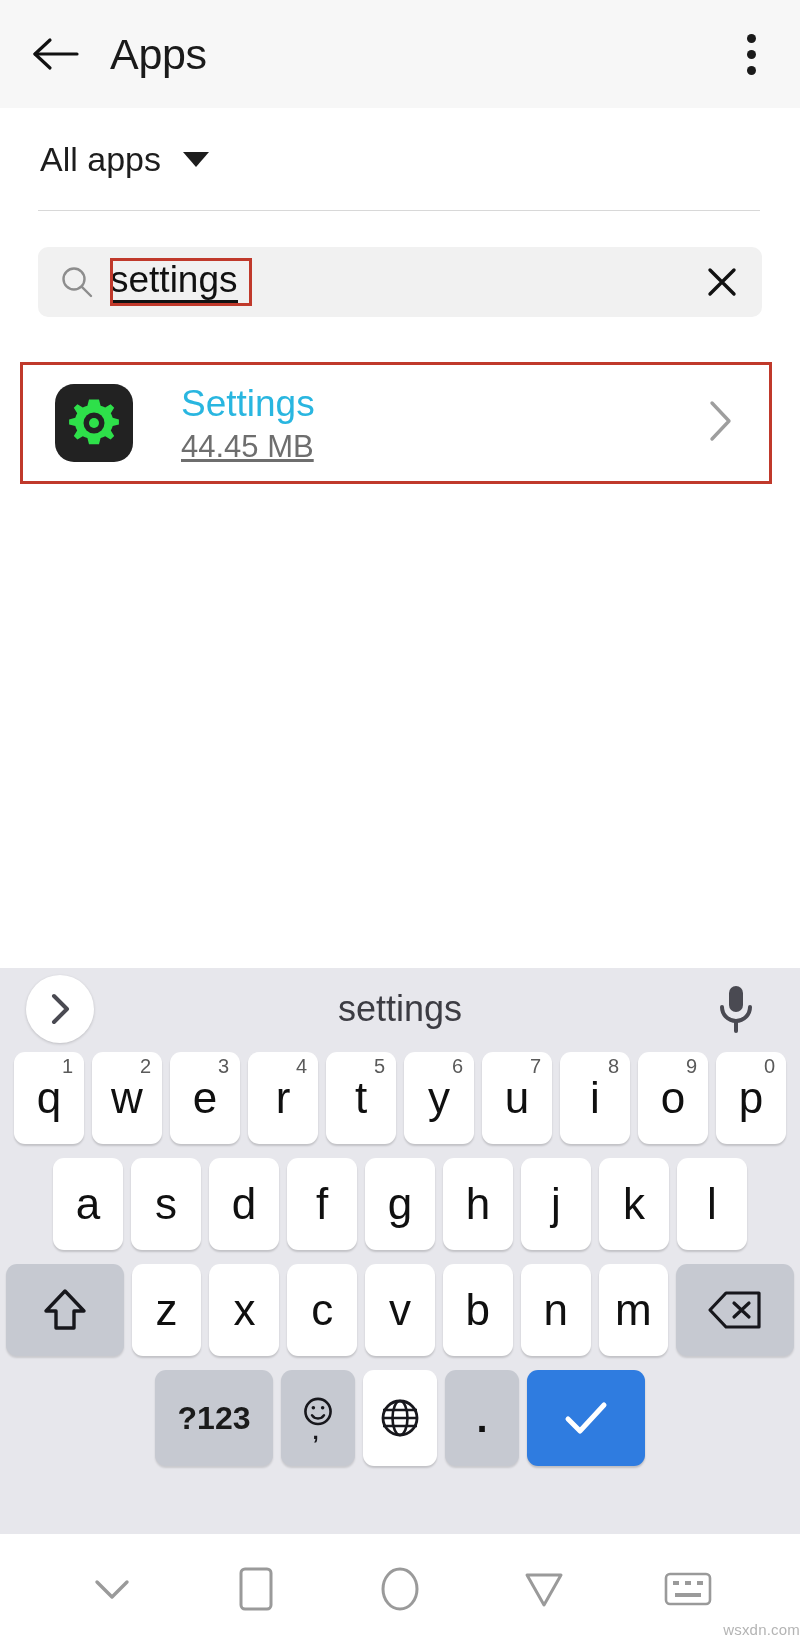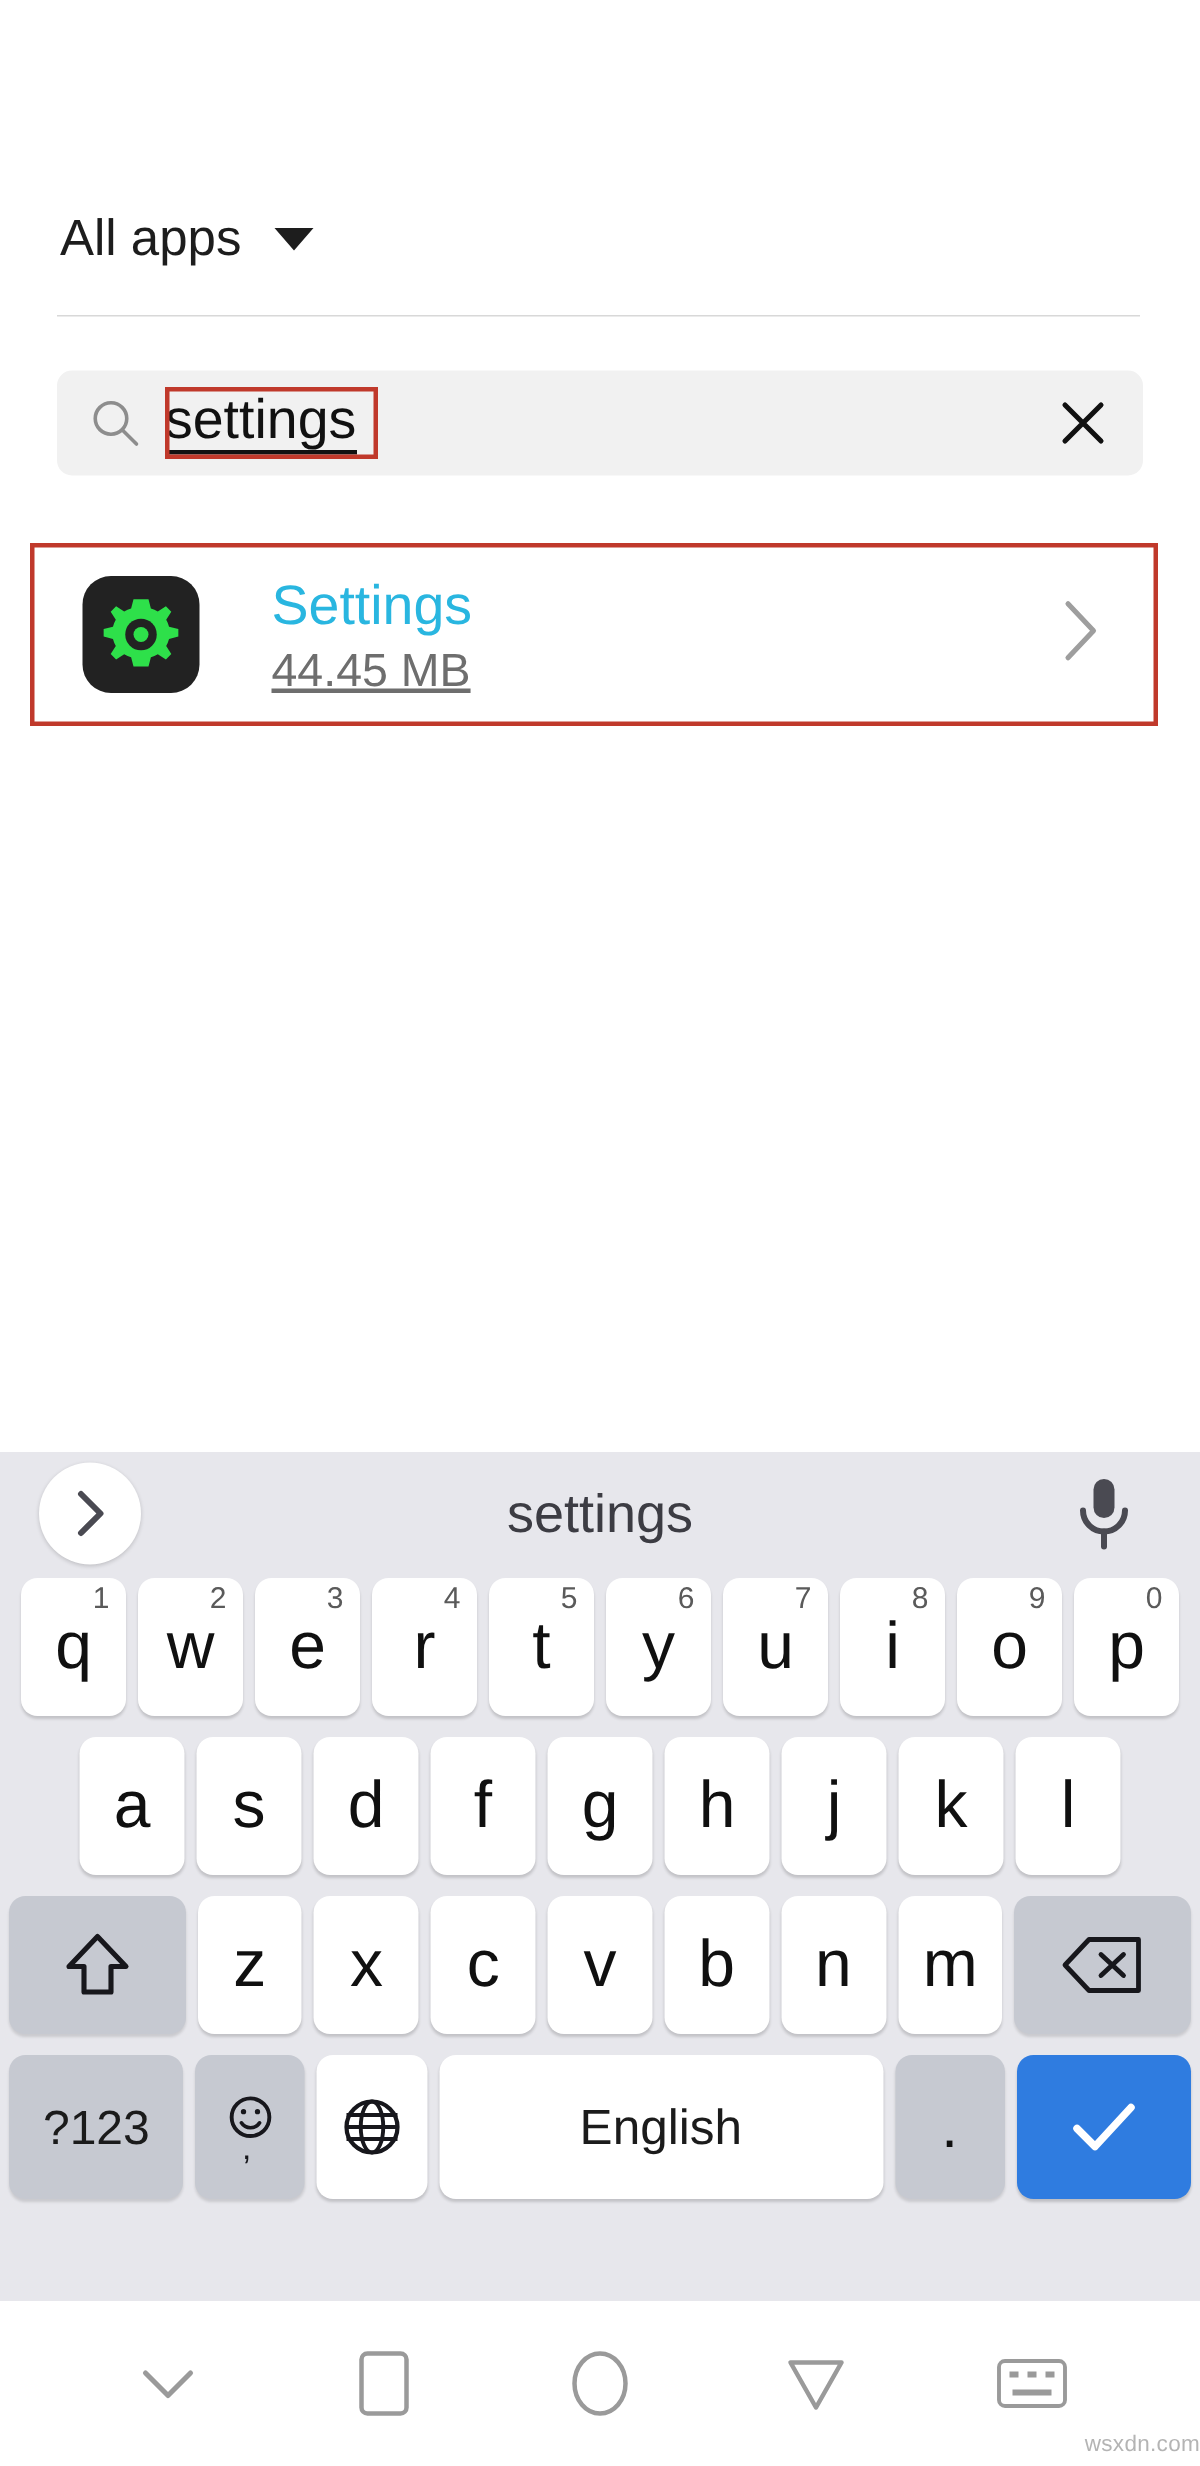--- a/index.html
+++ b/index.html
@@ -156,21 +156,21 @@
     background: #c6c9d1; box-shadow: 0 2px 2px rgba(0,0,0,0.13);
   }
   .key.shift { width: 118px; }
   .key.backspace { width: 118px; }
   .key.sym { width: 118px; font-size: 32px; color: #1b1b1b; }
   .key.emoji { width: 74px; }
   .key.globe { width: 74px; background: #ffffff; }
   .key.space { width: 300px; font-size: 33px; color: #1b1b1b; }
   .key.period { width: 74px; font-size: 40px; }
   .key.enter { width: 118px; background: #2f7ce0; box-shadow: 0 2px 2px rgba(0,0,0,0.18); }
-  .kbd-row.r4 { margin-bottom: 6px; }
+  .kbd-row.r4 { margin-bottom: 6px; font-weight: bold; }
   .r4 .key { height: 96px; }
 
   
   .navbar {
     position: absolute; left: 0; top: 1534px;
     width: 800px; height: 110px;
     background: #ffffff;
     display: flex; align-items: center; justify-content: space-around;
     padding: 0 40px;
   }
@@ -181,20 +181,34 @@
   .watermark {
     position: absolute; right: 0; bottom: 6px;
     font-size: 15px; color: #b4b4b4; letter-spacing: 0.2px;
   }
 </style>
 </head>
 <body>
 
 <div id="screen">
 
+  <div class="appbar">
+    <div class="back-btn">
+      <svg width="50" height="40" viewBox="0 0 50 40">
+        <path d="M4 20 H46" stroke="#111" stroke-width="3.2" fill="none" stroke-linecap="round"></path>
+        <path d="M19 6 L4 20 L19 34" stroke="#111" stroke-width="3.2" fill="none" stroke-linecap="round" stroke-linejoin="round"></path>
+      </svg>
+    </div>
+    <div class="page-title">Apps</div>
+    <div class="overflow-btn">
+      <span class="dot"></span>
+      <span class="dot"></span>
+      <span class="dot"></span>
+    </div>
+  </div>
 
   <div class="filter-row">
     <div class="filter-label">All apps</div>
     <div class="caret-down"></div>
   </div>
   <div class="divider"></div>
 
   <div class="searchbar">
     <svg class="search-icon" viewBox="0 0 34 34">
       <circle cx="14" cy="14" r="10.5" stroke="#8d8d8d" stroke-width="2.4" fill="none"></circle>
@@ -337,21 +351,20 @@
             <text x="17" y="52" font-family="'Liberation Sans', sans-serif" font-size="24" fill="#17171c">,</text>
           </svg>
         </div>
         <div class="key globe">
           <svg width="44" height="44" viewBox="0 0 44 44">
             <circle cx="22" cy="22" r="17" stroke="#17171c" stroke-width="2.8" fill="none"></circle>
             <ellipse cx="22" cy="22" rx="7.5" ry="17" stroke="#17171c" stroke-width="2.6" fill="none"></ellipse>
             <path d="M5 14 H39 M5 30 H39 M5 22 H39" stroke="#17171c" stroke-width="2.6"></path>
           </svg>
         </div>
-        <div class="key space">English</div>
         <div class="key fn period">.</div>
         <div class="key enter">
           <svg width="52" height="42" viewBox="0 0 52 42">
             <path d="M8 22 L20 34 L44 8" stroke="#ffffff" stroke-width="5" fill="none" stroke-linecap="round" stroke-linejoin="round"></path>
           </svg>
         </div>
       </div>
 
     </div>
   </div>

